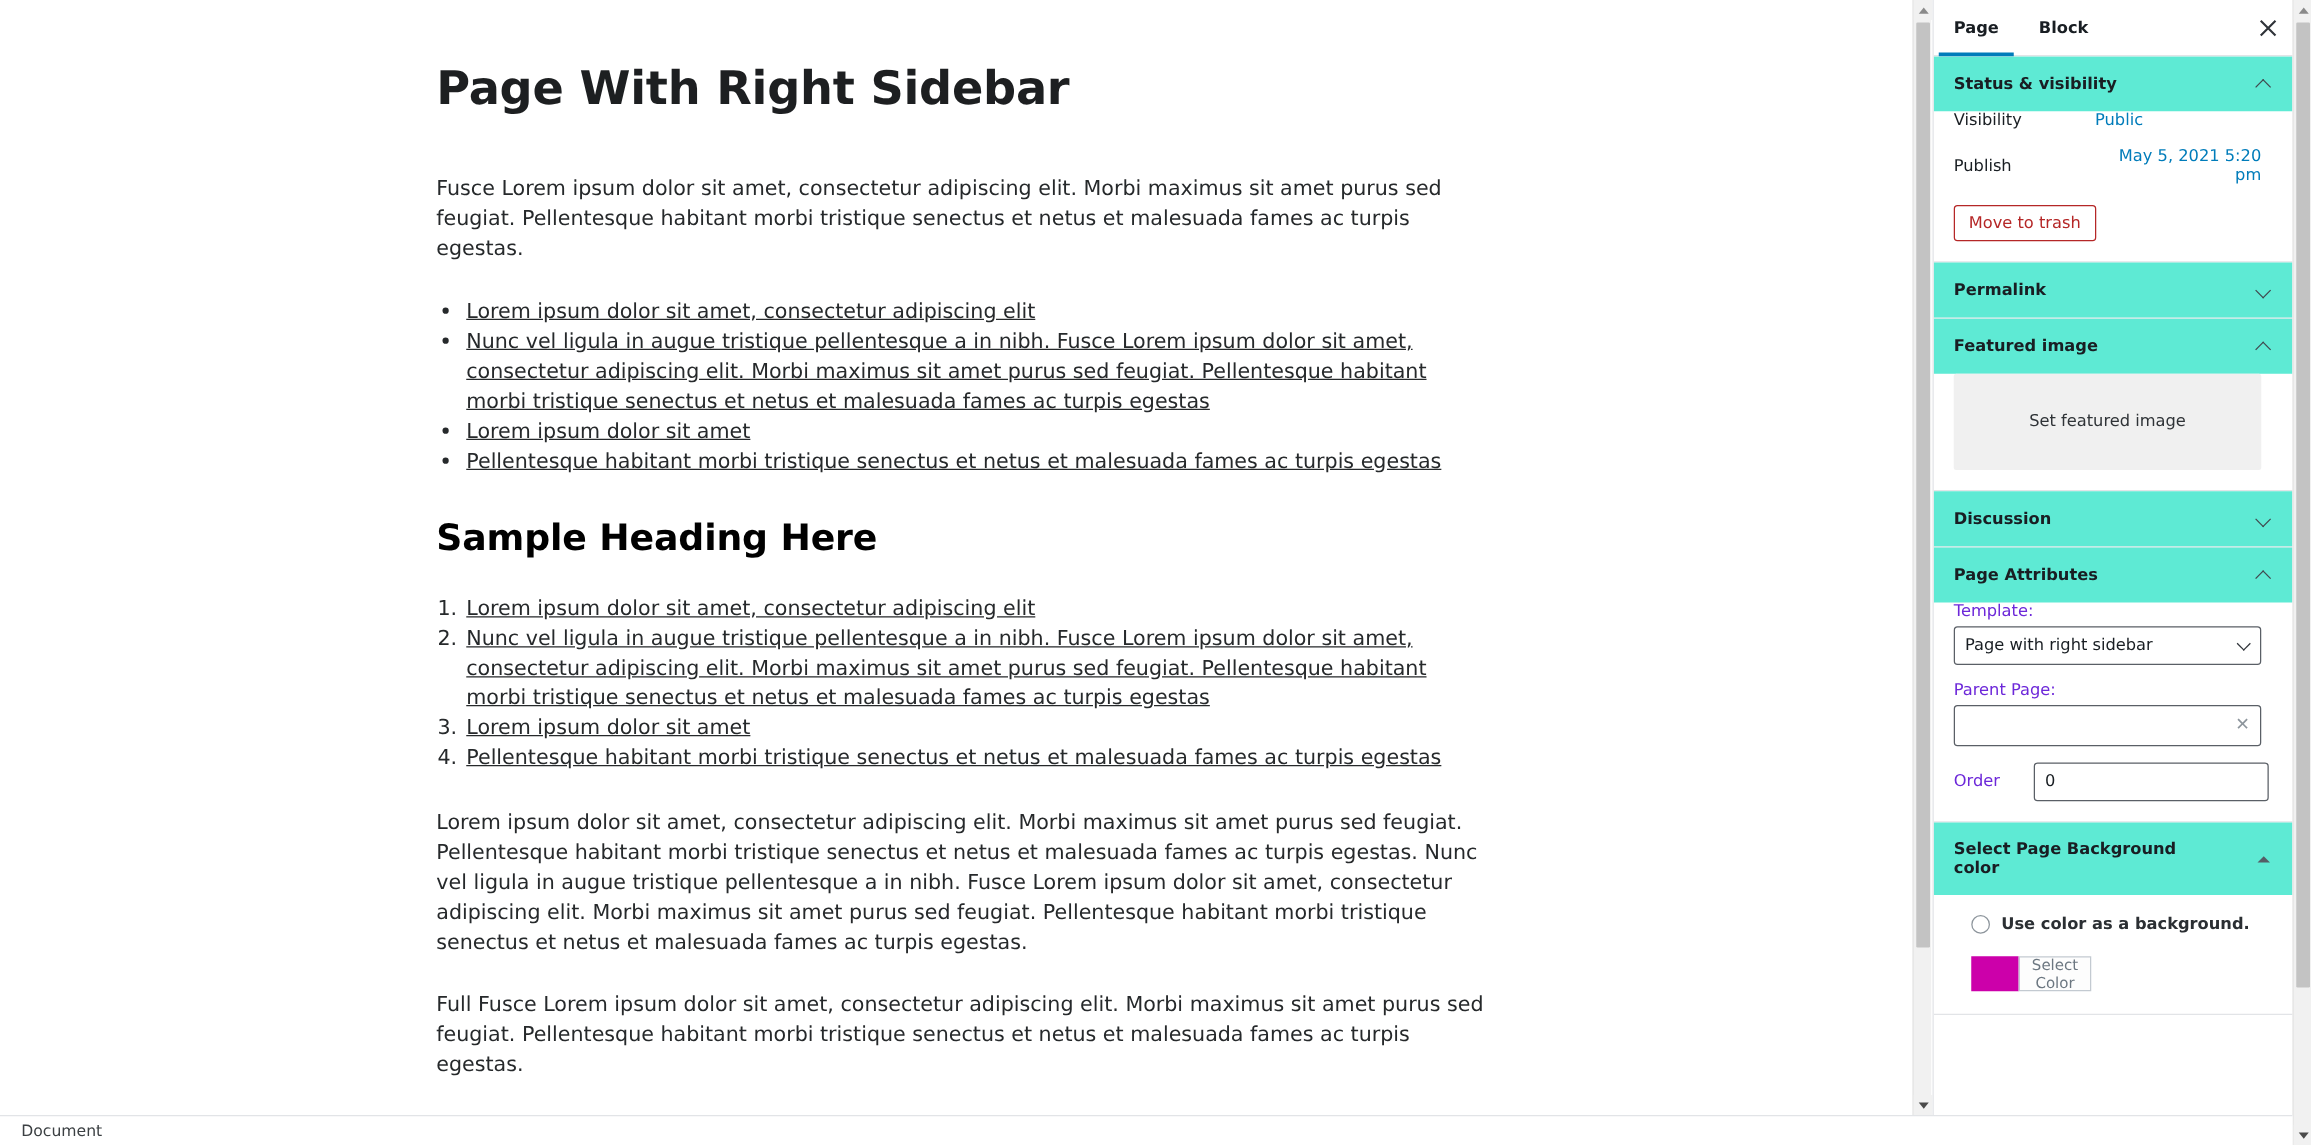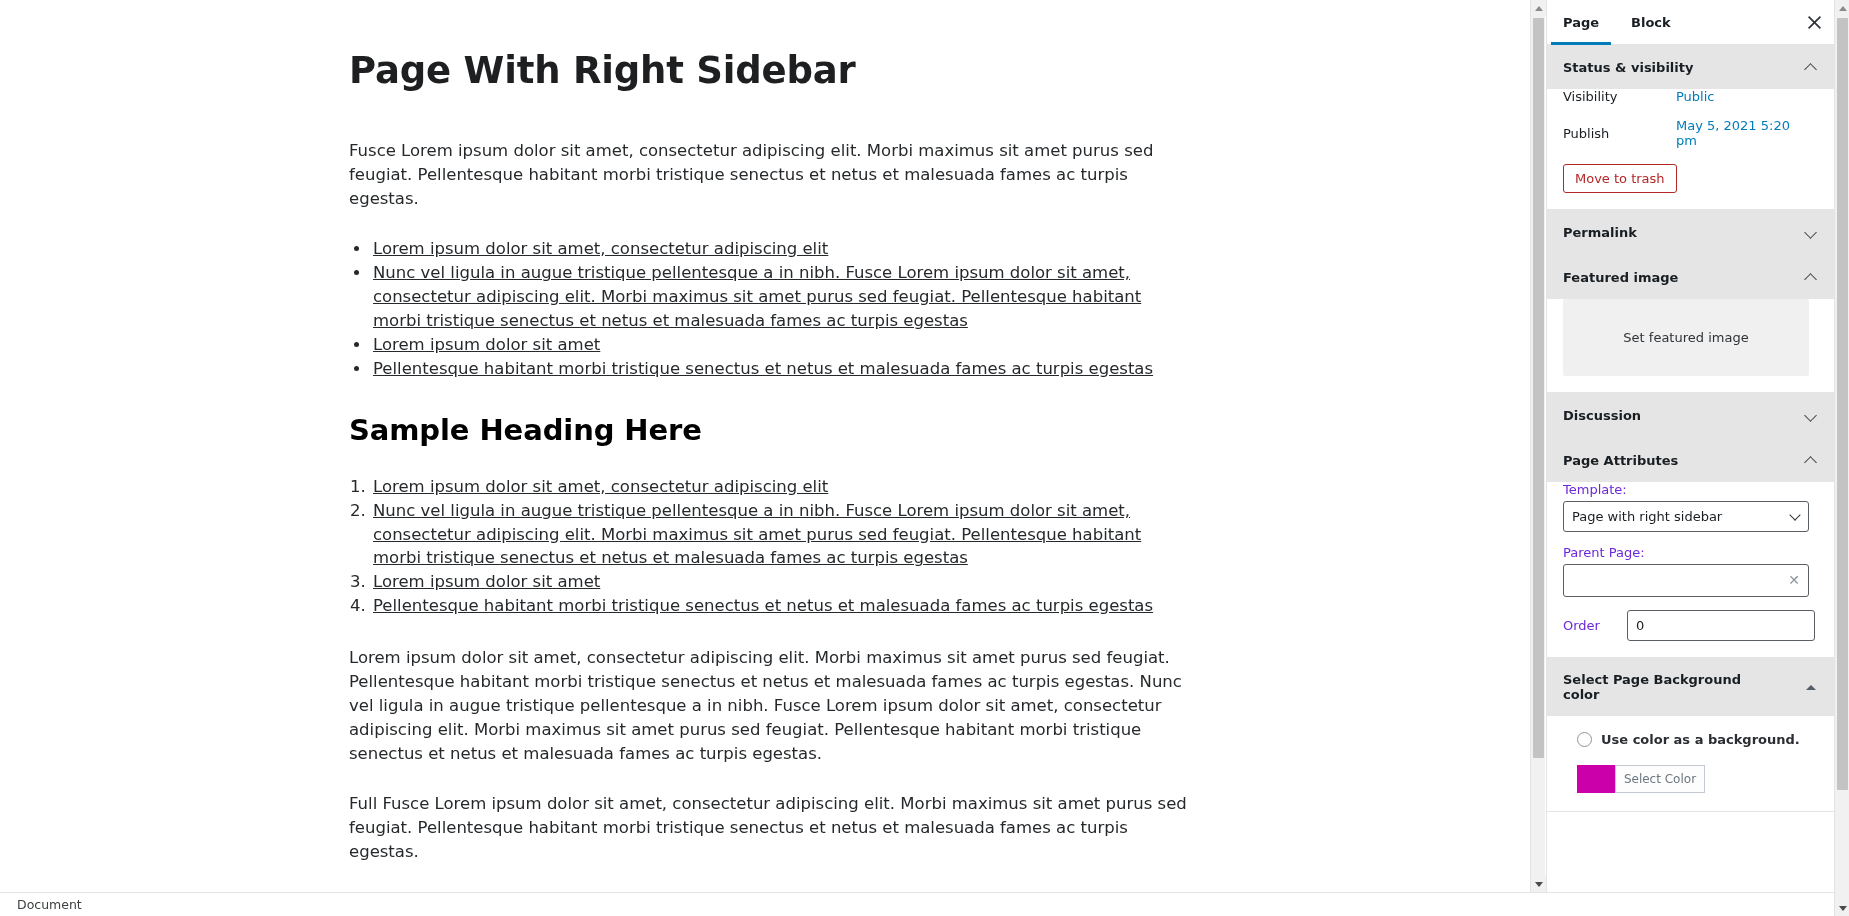--- a/index.html
+++ b/index.html
@@ -176,21 +176,21 @@
   .sb-close svg { display: block; }
 
   
   .panel { border-bottom: 1px solid #e2e4e7; }
   .panel-header {
     display: flex;
     align-items: center;
     justify-content: space-between;
     padding: 14px 16px;
     cursor: pointer;
-    background: #e5e5e5;
+    background: #5eead4;
     gap: 30px;
   }
   .panel-title {
     font-size: 13px;
     font-weight: 700;
     color: #191e23;
   }
   .chev {
     width: 16px; height: 16px;
     display: inline-block;
@@ -235,21 +235,21 @@
     flex: none;
   }
   .row-value {
     font-size: 13px;
     color: #007cba;
     cursor: pointer;
     background: none;
     border: none;
     padding: 0;
     font-family: inherit;
-    text-align: left;
+    text-align: right;
   }
 
   .btn-trash {
     display: inline-block;
     border: 1px solid #b52727;
     color: #b52727;
     background: #fff;
     font-size: 13px;
     border-radius: 3px;
     padding: 6px 11px;
@@ -373,21 +373,21 @@
   }
   .radio-label {
     font-size: 13px;
     font-weight: 700;
     color: #2b2f33;
   }
   .color-picker-row {
     display: flex;
     align-items: stretch;
     margin-left: 14px;
-    width: 128px;
+    width: 96px;
     height: 28px;
   }
   .color-swatch {
     width: 38px;
     flex: none;
     background: #cc00aa;
     cursor: pointer;
   }
   .color-btn {
     flex: 1;

